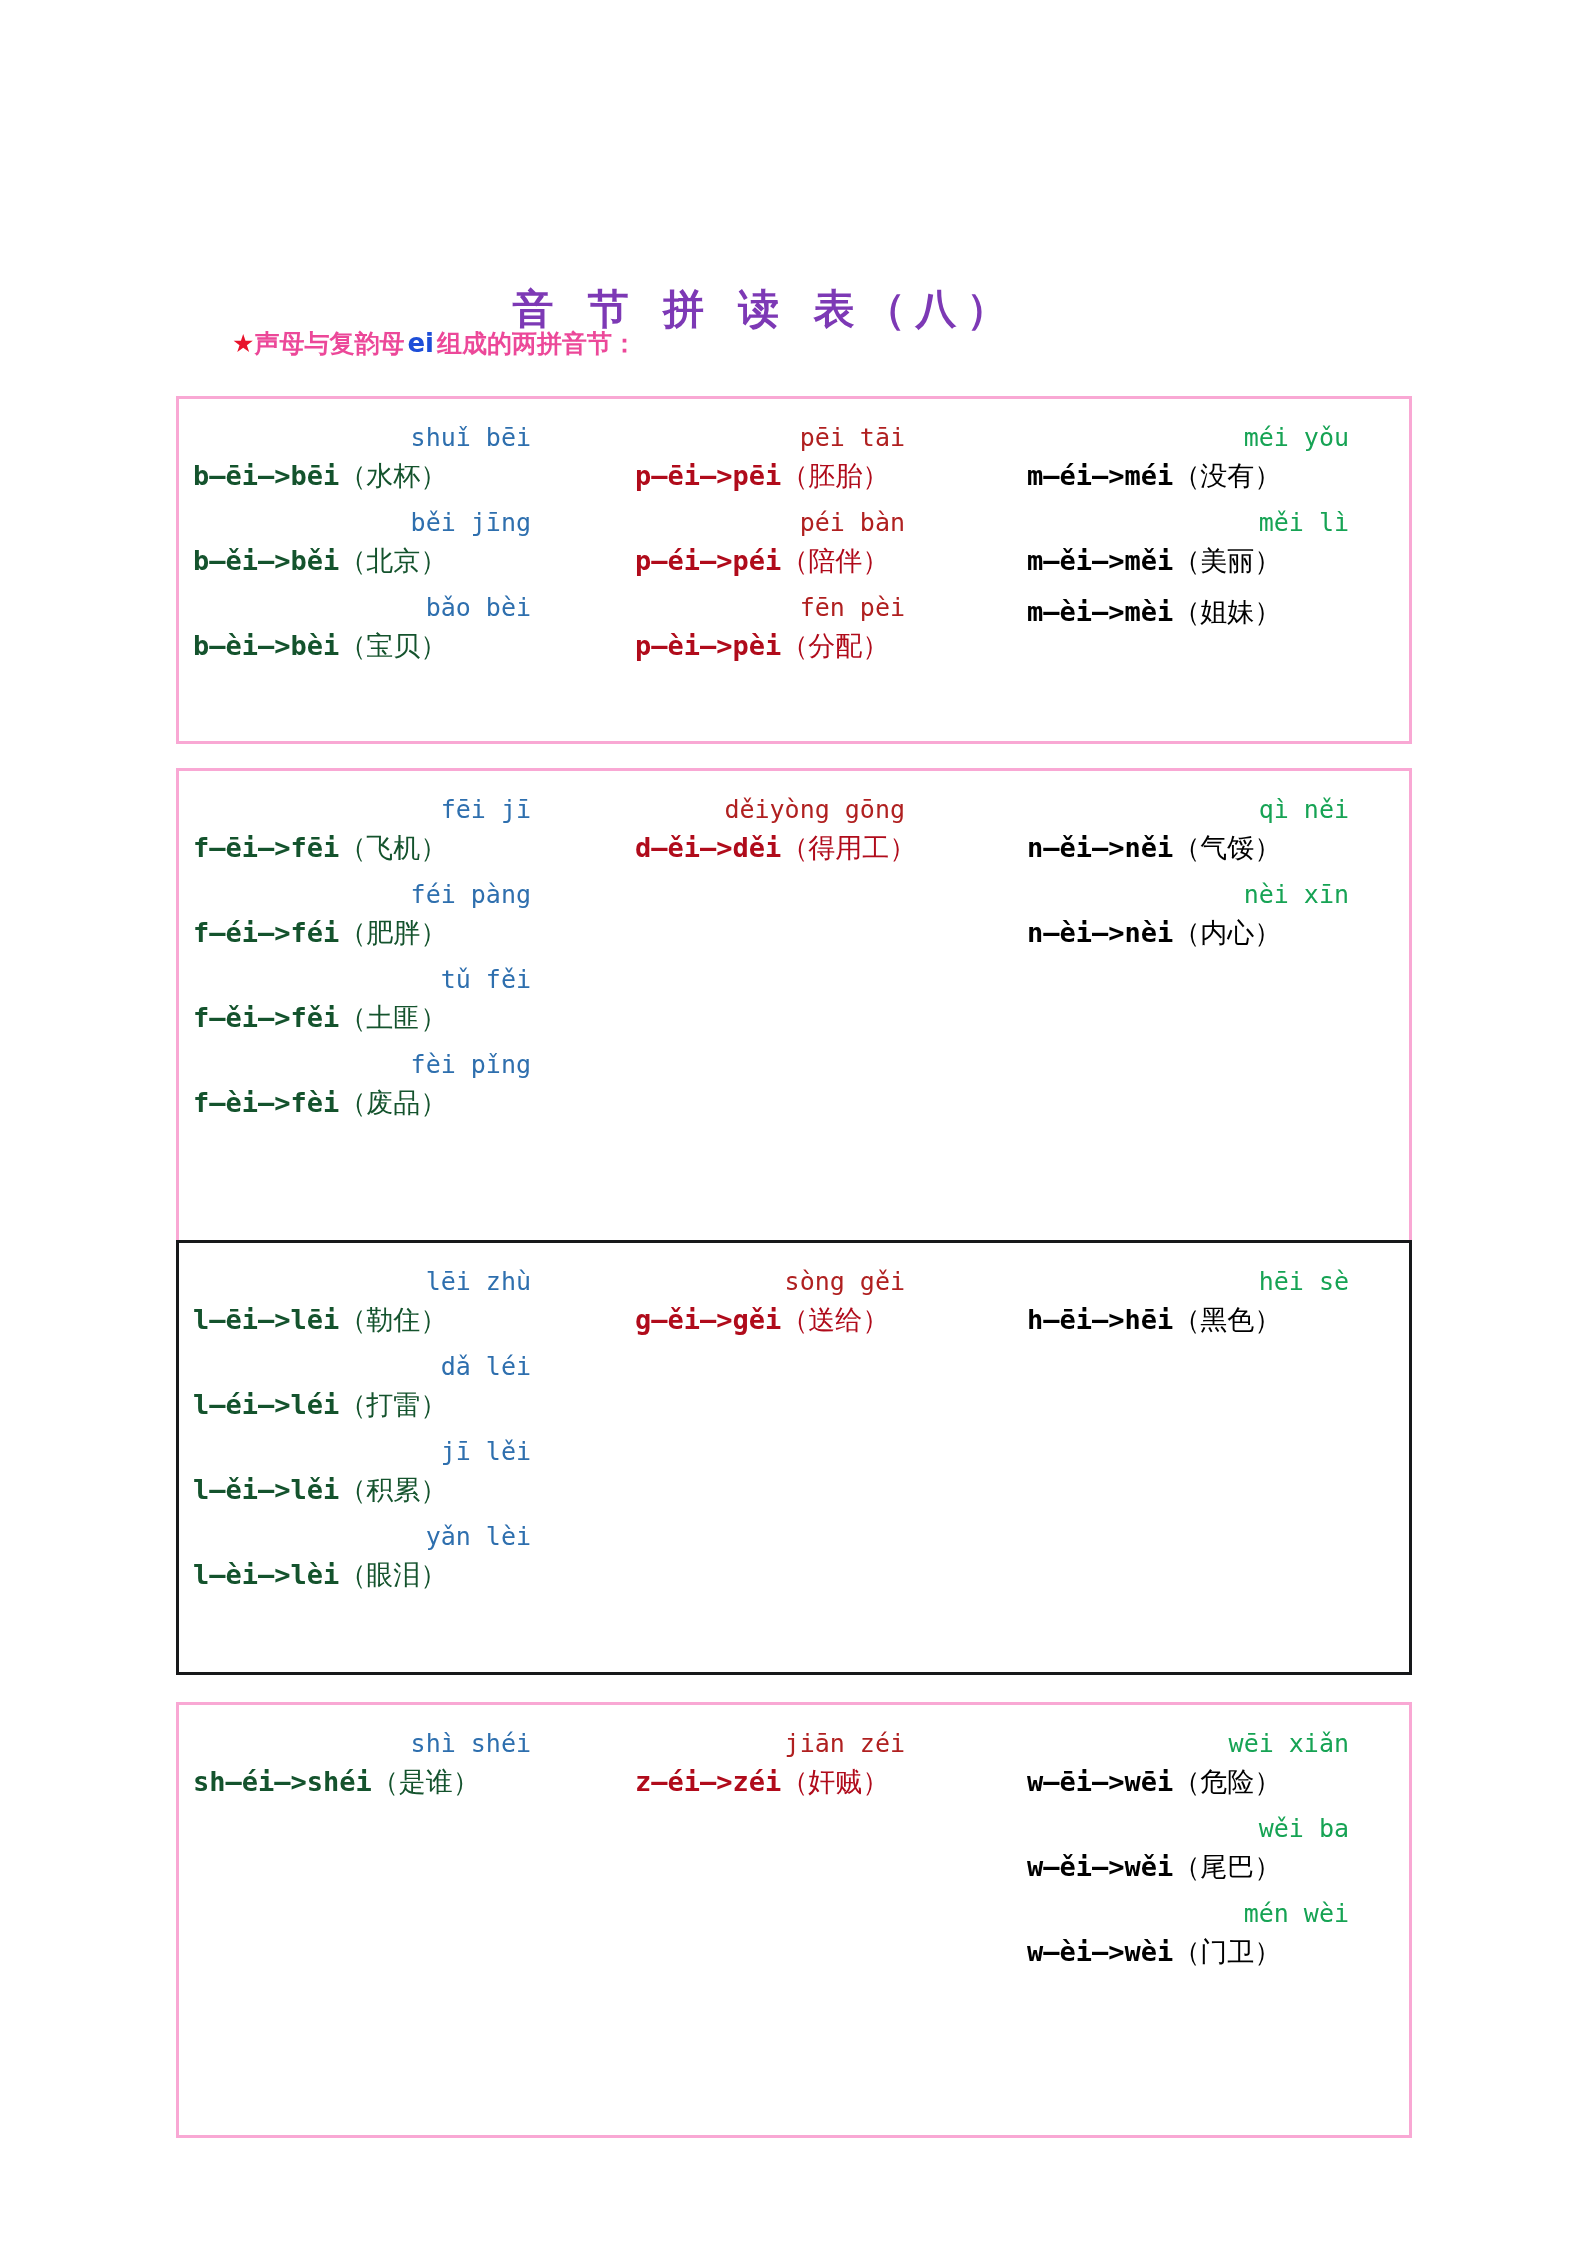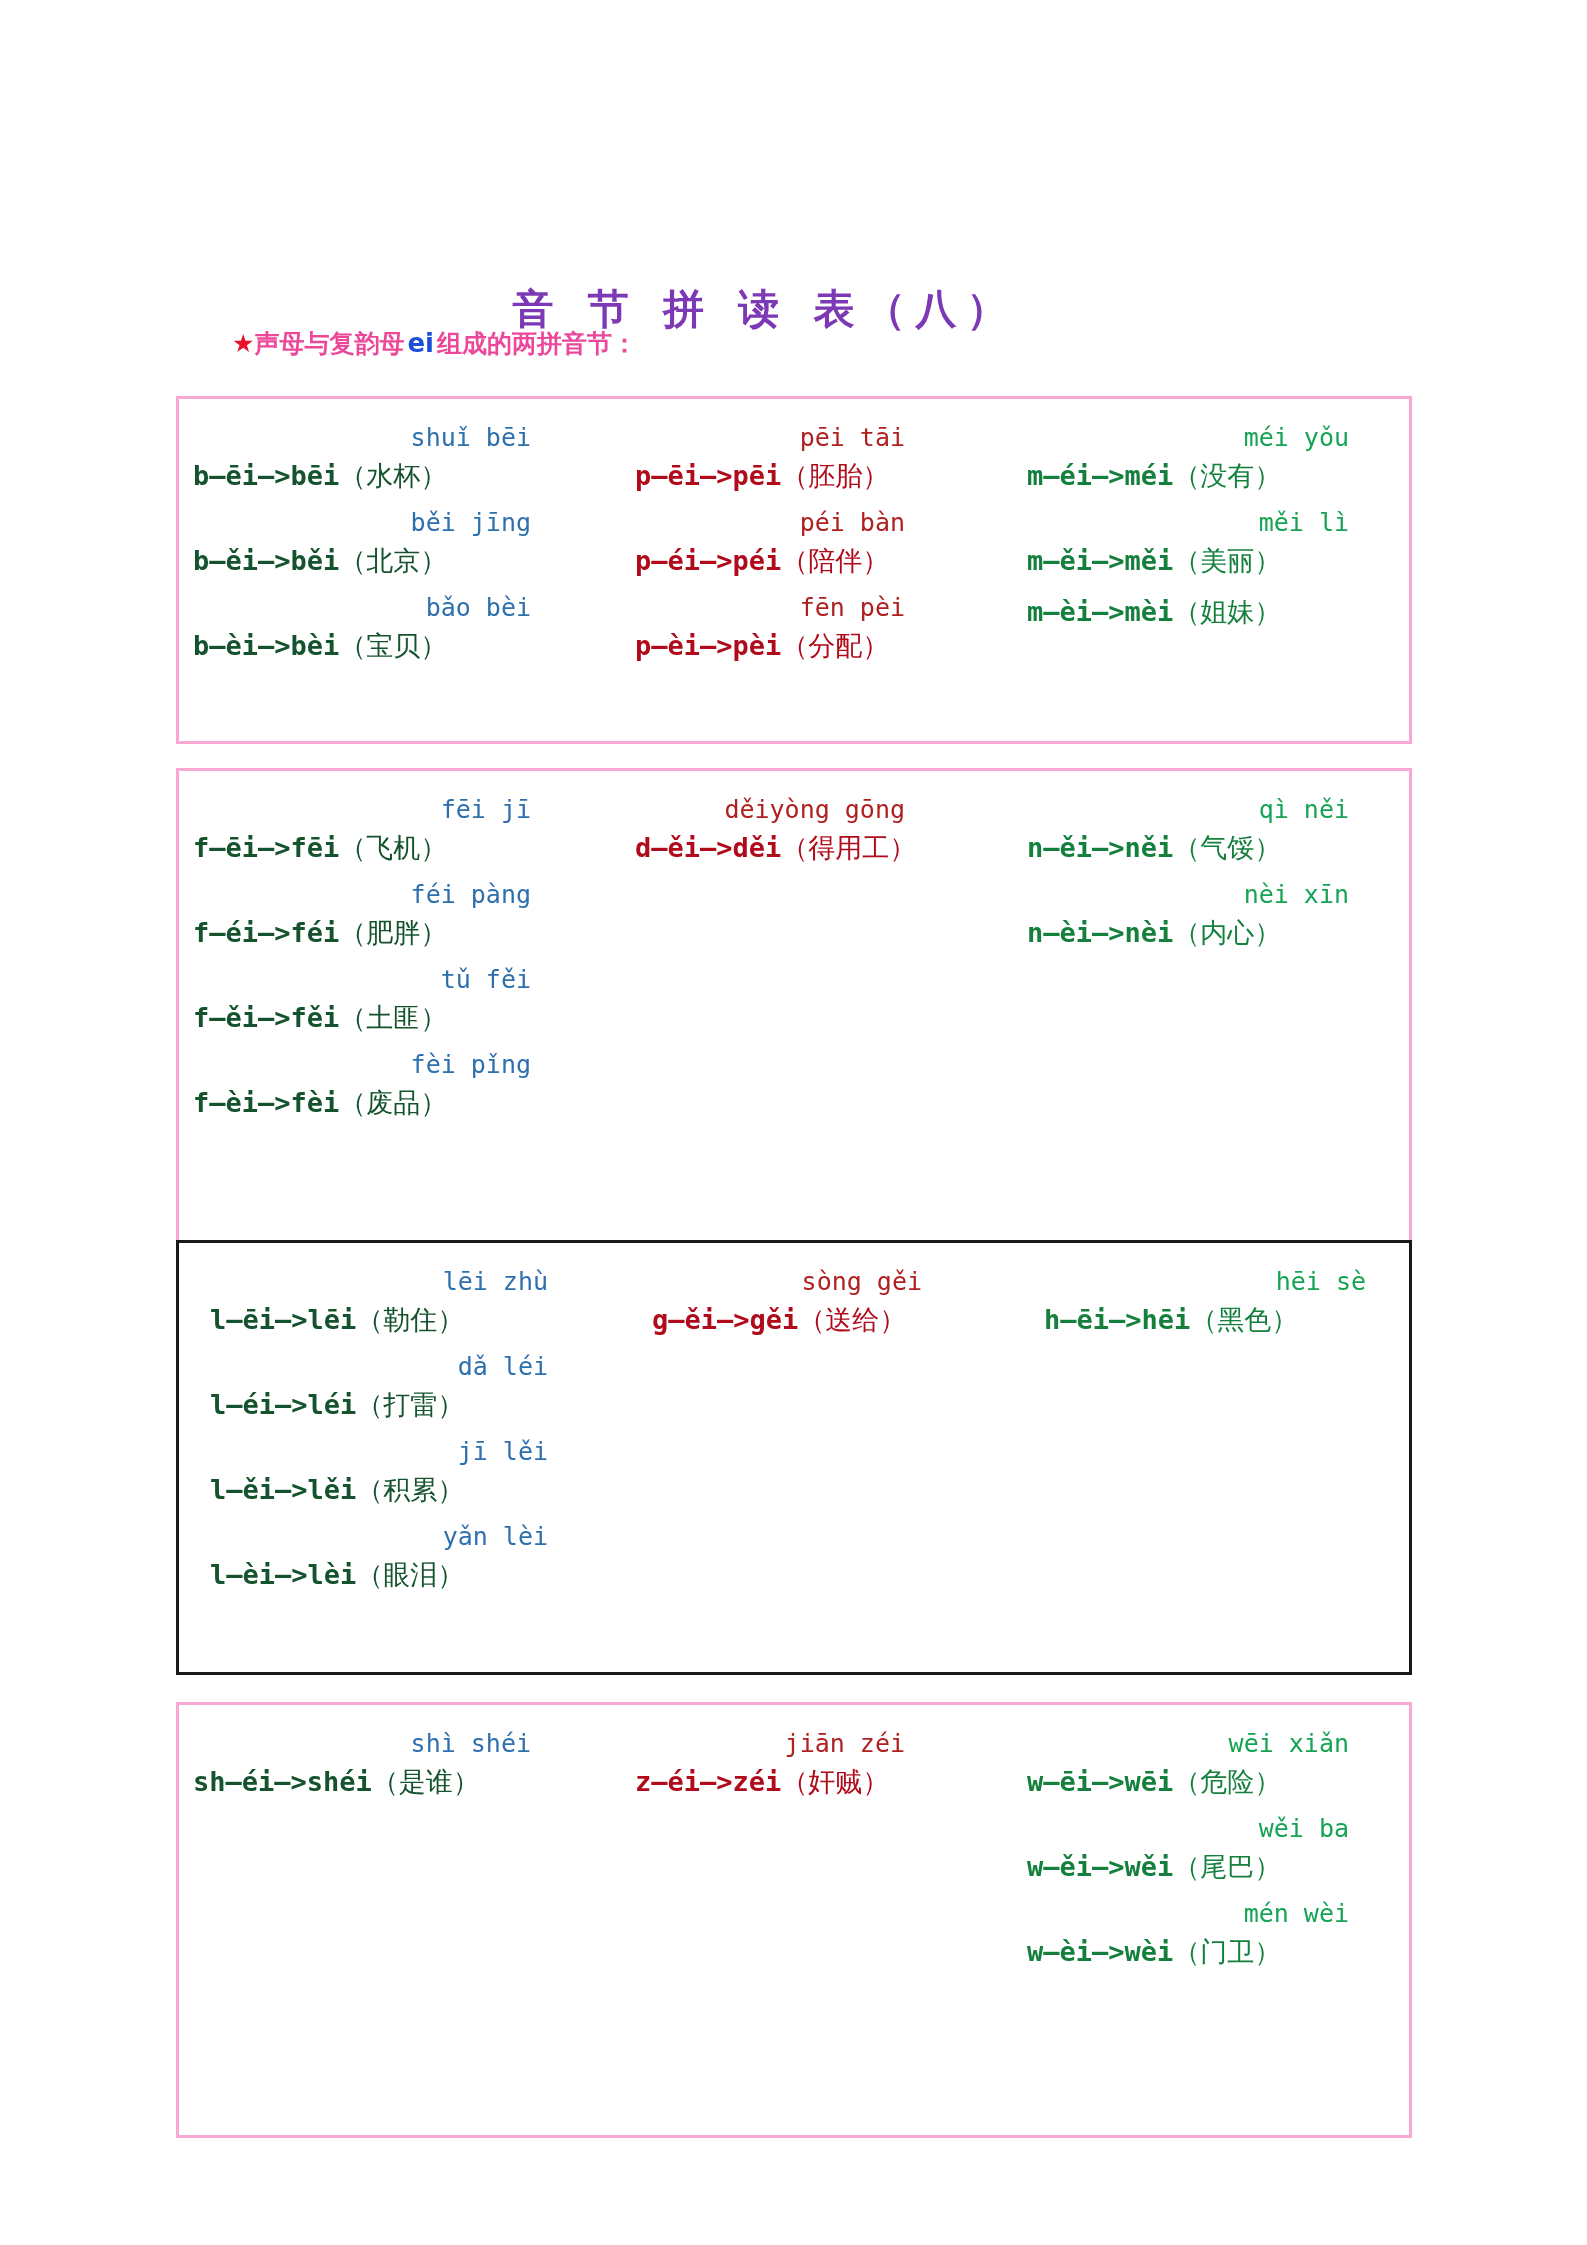--- a/index.html
+++ b/index.html
@@ -64,21 +64,21 @@
     left: 176px;
     width: 1236px;
     box-sizing: border-box;
     background: #ffffff;
   }
   .box-purple { border: 3px solid #f9a8d4; }
   .box-black  { border: 3px solid #17181A; }
 
   #box1 { top: 396px;  height: 348px; }
   #box2 { top: 768px;  height: 478px; }
-  #box3 { top: 1240px; height: 435px; padding-left: 17px; }
+  #box3 { top: 1240px; height: 435px; }
   #box4 { top: 1702px; height: 436px; }
 
   .cols {
     position: relative;
     height: 100%;
     width: 100%;
   }
   .col {
     position: absolute;
     top: 0;
@@ -131,21 +131,21 @@
 
   .col-2 .hint  { padding-right: 78px; }
   .col-2 .formula { padding-left: 58px; }
 
   .col-3 .hint  { padding-right: 62px; }
   .col-3 .formula { padding-left: 44px; }
 
   
   .c-blue  { color: #14532d; }
   .c-red   { color: #B00B1B; }
-  .c-green { color: #15803d; }
+  .c-green { color: #000000; }
 
   .hint.c-blue  { color: #2E6FAE; }
   .hint.c-red   { color: #B02020; }
   .hint.c-green { color: #16A354; }
 
   
   .stack { padding-top: 12px; }
 </style>
 </head>
 <body>

